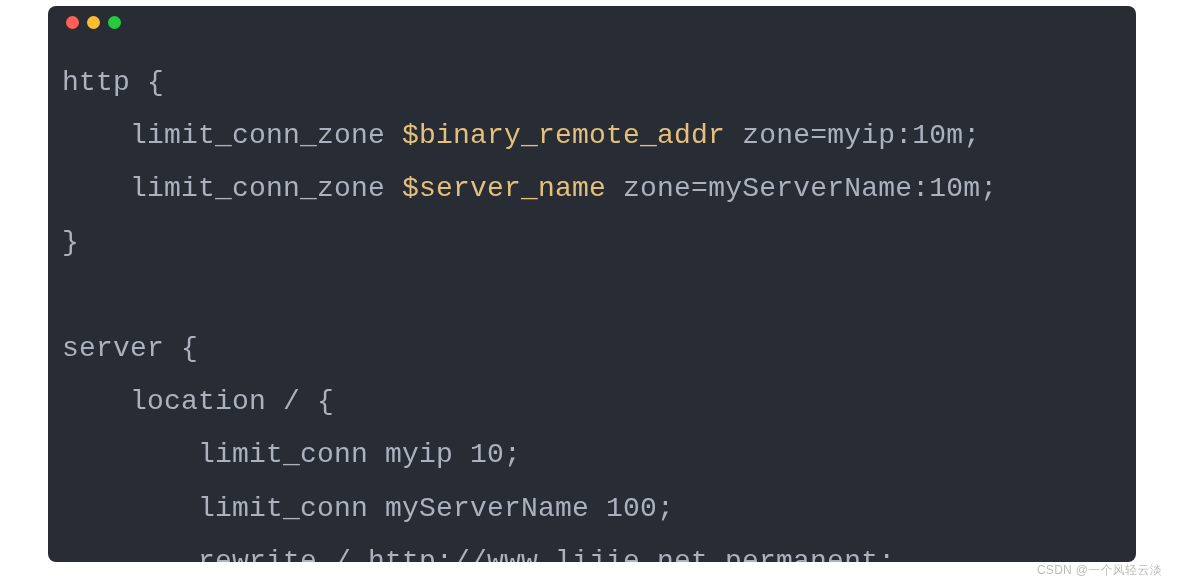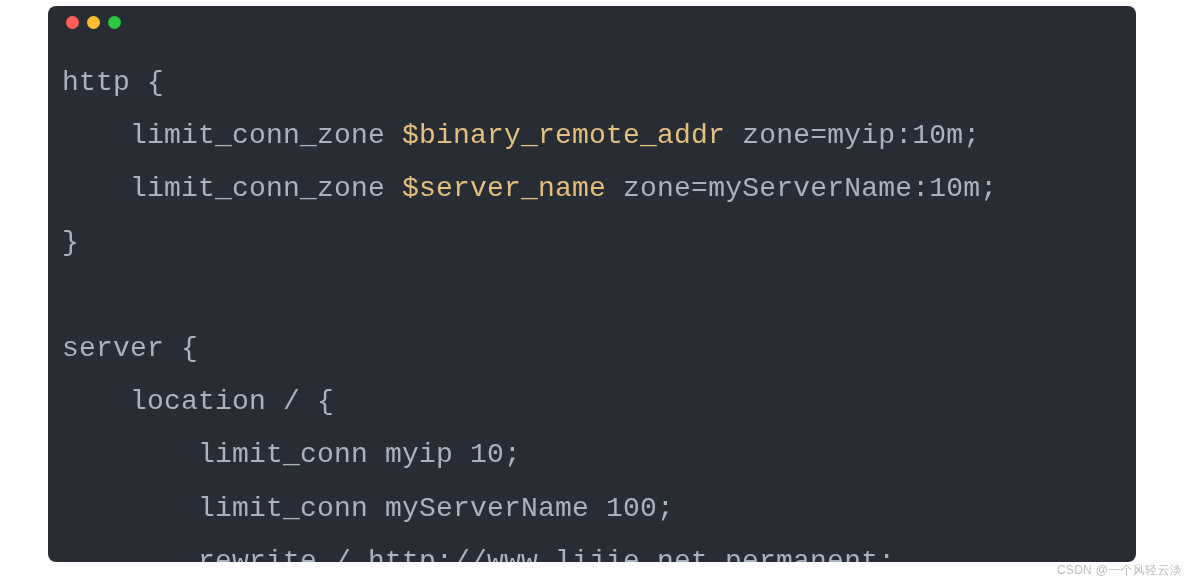--- a/index.html
+++ b/index.html
@@ -39,21 +39,21 @@
     padding: 18px 28px 20px 14px;
     font-size: 28px;
     line-height: 1.9;
     color: #abb2bf;
     white-space: pre;
     letter-spacing: 0.2px;
   }
   .var { color: #e5c07b; }
   .watermark {
     position: absolute;
-    right: 2px;
+    right: 22px;
     bottom: 2px;
     font-family: Arial, sans-serif;
     font-size: 12px;
     color: rgba(0,0,0,0.28);
     letter-spacing: 0.3px;
   }
 </style>
 </head>
 <body>
 

